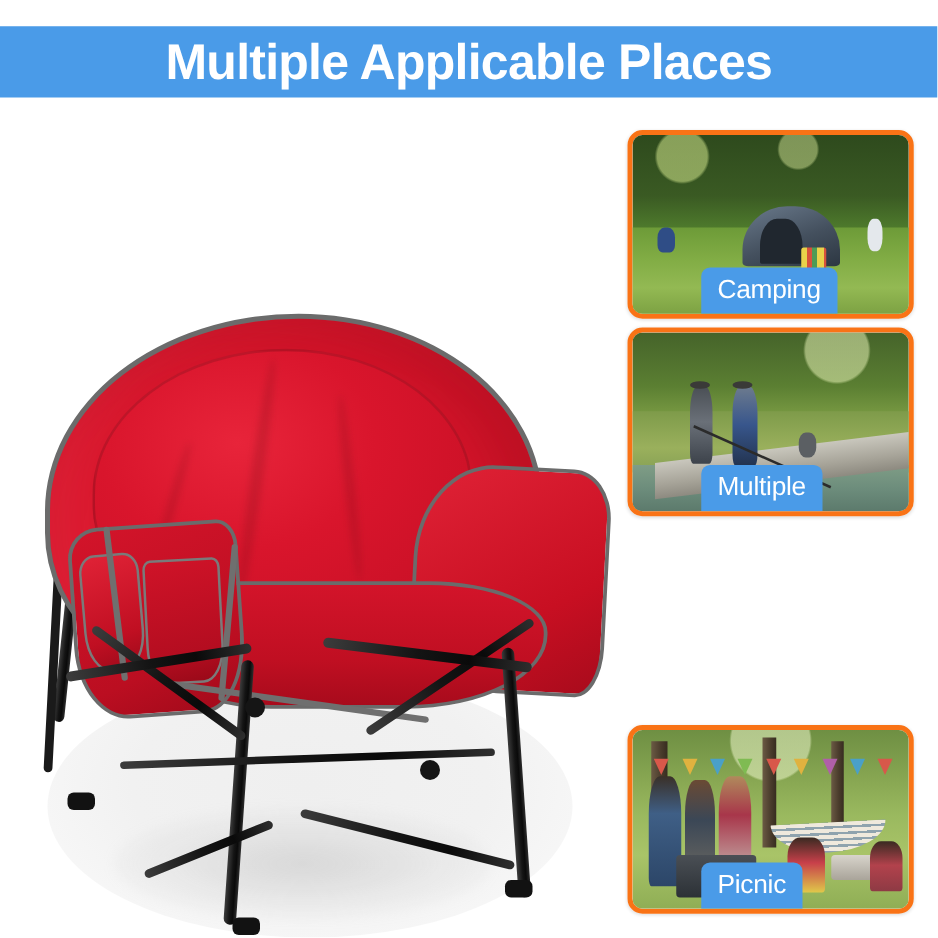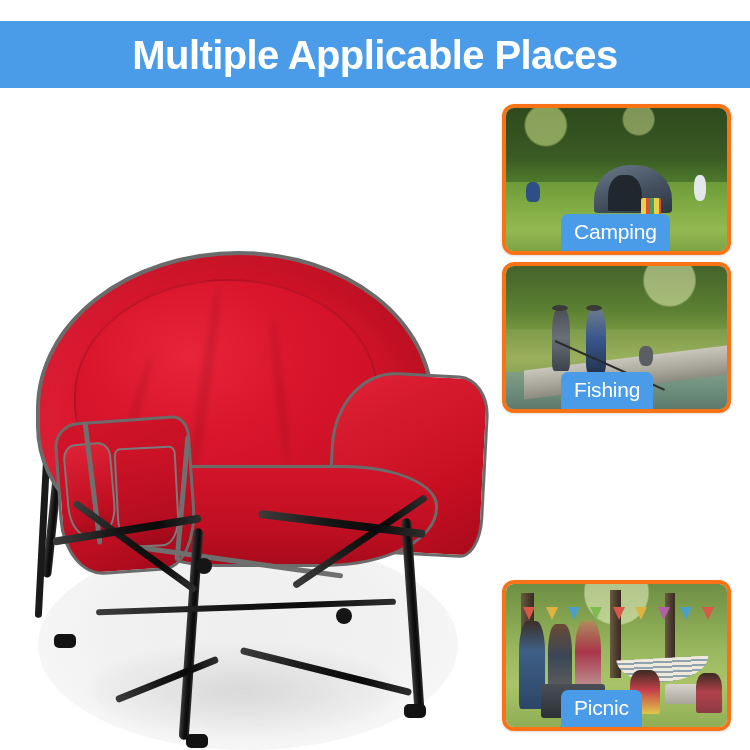--- a/index.html
+++ b/index.html
@@ -14,21 +14,21 @@
     overflow: hidden;
     font-family: "Liberation Sans", sans-serif;
   }
 
   
   #header-banner {
     position: absolute;
     left: 0;
     top: 21px;
     width: 750px;
-    height: 67px;
+    height: 57px;
     background: #4a9be8;
     display: flex;
     align-items: center;
     justify-content: center;
   }
   #page-title {
     color: #ffffff;
     font-size: 40px;
     font-weight: bold;
     letter-spacing: -0.6px;
@@ -460,21 +460,21 @@
       <div class="reeds"></div>
       <div class="water"></div>
       <div class="dock"></div>
       <div class="angler-a"></div>
       <div class="angler-hat" style="left:21%; top:27%;"></div>
       <div class="angler-b"></div>
       <div class="angler-hat" style="left:36%; top:27%;"></div>
       <div class="rod"></div>
       <div class="seated-angler"></div>
     </div>
-    <div class="scene-badge">Fishing</div>
+    <div class="scene-badge">Multiple</div>
   </div>
 
 
   <div class="scene-card" style="top:492px;">
     <div class="scene-photo">
       <div class="picnic-bg"></div>
       <div class="pic-tree" style="left:7%;  top:6%; height:74%;"></div>
       <div class="pic-tree" style="left:47%; top:4%; height:62%; width:11px;"></div>
       <div class="pic-tree" style="left:72%; top:6%; height:58%; width:10px;"></div>
       <div class="bunting">

